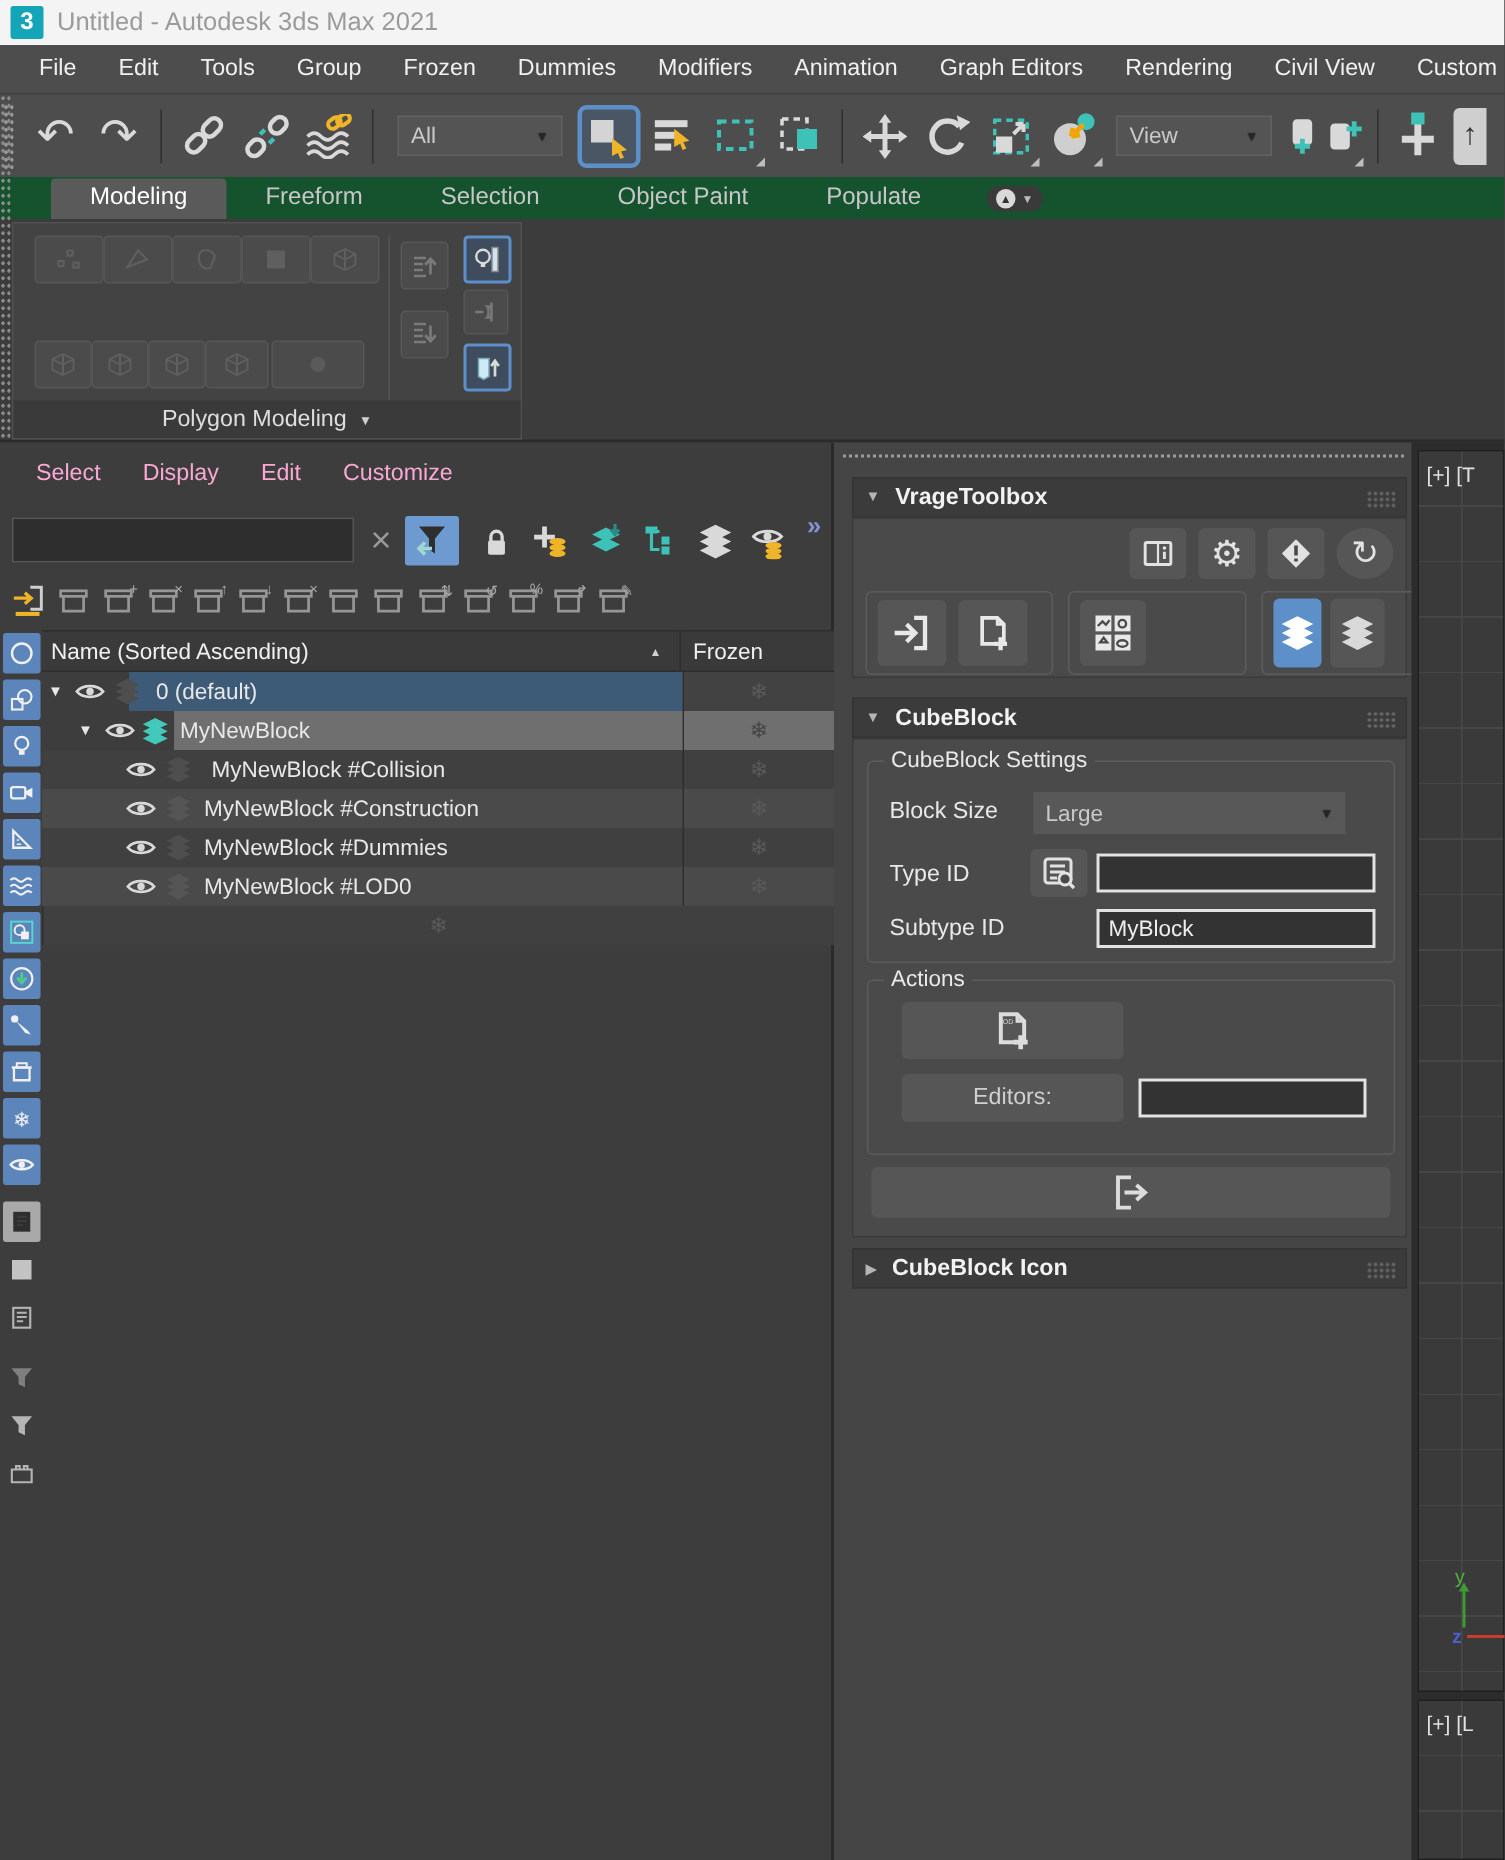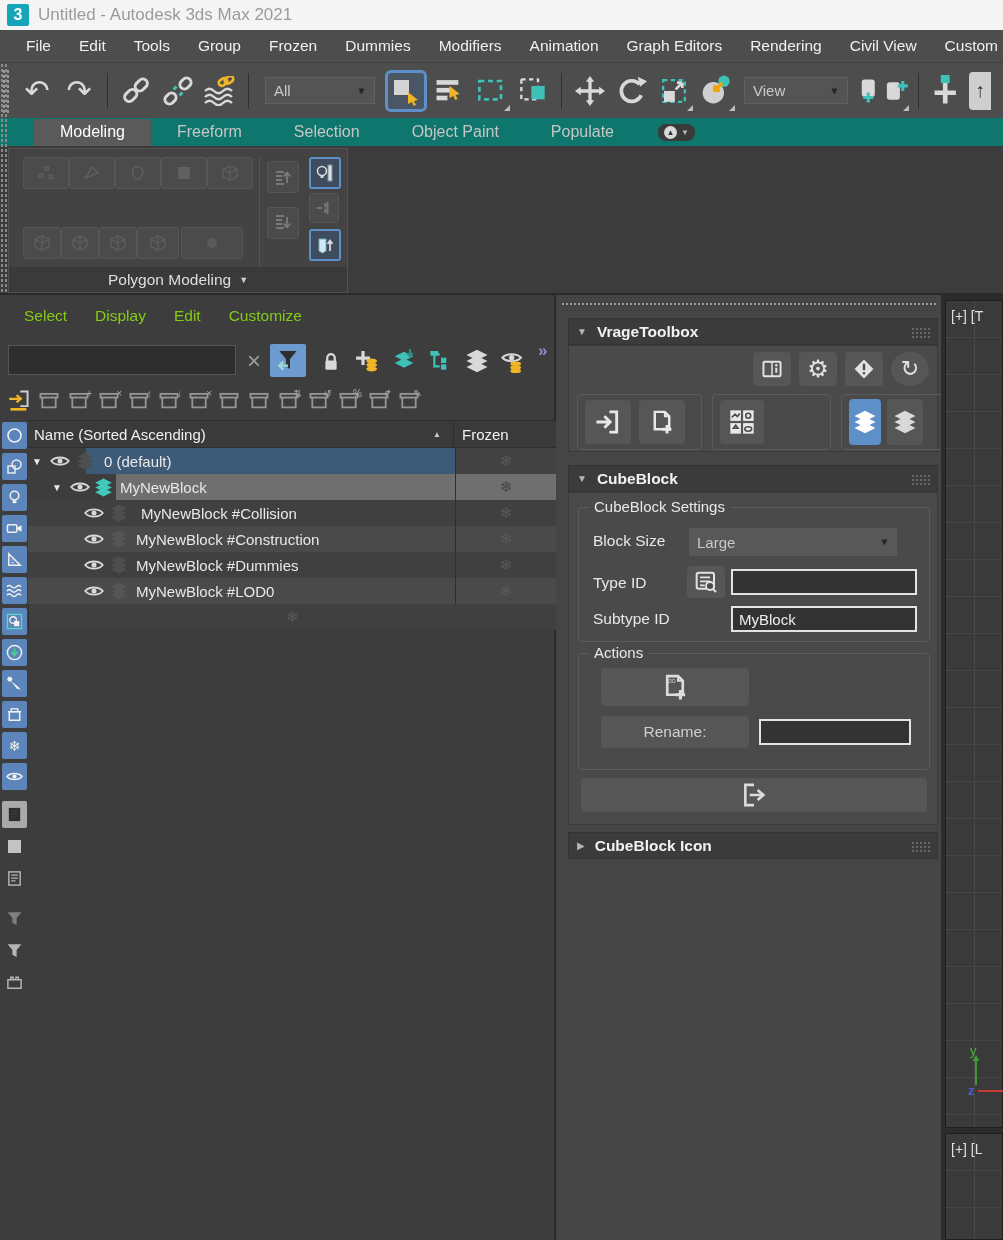--- a/index.html
+++ b/index.html
@@ -18,38 +18,38 @@
   .tb-grip{width:7px;height:44px;margin:0 6px 0 2px;background-image:radial-gradient(#9a9a9a 1px,transparent 1.2px);background-size:4px 5px;}
   .tb-btn{width:40px;height:42px;display:flex;align-items:center;justify-content:center;color:#d9d9d9;flex:none;}
   .tb-btn.active{border:3px solid #5d8fc9;border-radius:6px;width:36px;height:36px;background:#4a5664;}
   .tb-sep{width:1px;height:36px;background:#2f2f2f;margin:0 6px;flex:none;}
   .glyph{font-size:30px;line-height:1;color:#d9d9d9;}
   .dd{display:flex;align-items:center;justify-content:space-between;background:#545454;border:1px solid #616161;color:#c9c9c9;font-size:15px;padding:0 8px;box-sizing:border-box;flex:none;}
   .dd .arr{font-size:9px;color:#2e2e2e;text-shadow:0 0 1px #222;color:#262626;}
   .corner{position:absolute;right:1px;bottom:1px;width:0;height:0;border-left:6px solid transparent;border-bottom:6px solid #bdbdbd;}
   .edge-btn{width:22px;height:38px;background:#cfcfcf;border-radius:4px 0 0 4px;display:flex;align-items:center;justify-content:center;color:#333;font-size:20px;flex:none;}
   
-  .ribbon-tabs{position:absolute;left:0;top:118px;width:1003px;height:28px;background:#0f766e;display:flex;align-items:flex-end;padding-left:34px;box-sizing:border-box;}
+  .ribbon-tabs{position:absolute;left:0;top:118px;width:1003px;height:28px;background:#14532d;display:flex;align-items:flex-end;padding-left:34px;box-sizing:border-box;}
   .rtab{font-size:16px;color:#c6c6c6;padding:4px 26px 5px 26px;}
   .rtab.active{background:#5a5a5a;color:#fff;border-radius:3px 3px 0 0;}
   .rib-min{display:flex;align-items:center;gap:4px;margin:0 0 5px 18px;background:#3a3a3a;border-radius:8px;padding:2px 6px;}
   .rib-min .dot{width:13px;height:13px;border-radius:50%;background:#d9d9d9;color:#333;font-size:8px;display:flex;align-items:center;justify-content:center;}
   .rib-min .arr{font-size:8px;color:#bbb;}
   .ribbon-body{position:absolute;left:0;top:146px;width:1003px;height:149px;background:#3c3c3c;border-bottom:2px solid #2b2b2b;box-sizing:border-box;}
   .rib-grip{position:absolute;left:0;top:63px;width:7px;height:230px;background-image:radial-gradient(#8a8a8a 1px,transparent 1.2px);background-size:4px 5px;z-index:5;}
   .pm-panel{position:absolute;left:8px;top:2px;width:340px;height:145px;background:#434343;border:1px solid #515151;box-sizing:border-box;}
   .pm-btn{position:absolute;background:#4b4b4b;border:1px solid #565656;border-radius:3px;display:flex;align-items:center;justify-content:center;color:#606060;}
   .pm-btn.blue{border:2px solid #5d8fc9;background:#3e4c5e;color:#d9d9d9;}
   .pm-footer{position:absolute;left:0;bottom:0;width:100%;height:25px;background:#3a3a3a;display:flex;align-items:center;justify-content:center;gap:8px;font-size:15.5px;color:#dedede;}
   .pm-footer .arr{font-size:9px;color:#cfcfcf;}
   .pm-div{position:absolute;left:250px;top:8px;width:1px;height:110px;background:#555;}
   
   .scene{position:absolute;left:0;top:295px;width:556px;height:945px;background:#3d3d3d;border-right:2px solid #2a2a2a;box-sizing:border-box;}
   .se-menus{position:absolute;left:10px;top:12px;display:flex;}
-  .se-menu{padding:0 14px;font-size:15.5px;color:#84cc16;}
+  .se-menu{padding:0 14px;font-size:15.5px;color:#f9a8d4;}
   .se-search{position:absolute;left:8px;top:50px;width:228px;height:30px;background:#2e2e2e;border:1px solid #565656;box-sizing:border-box;color:#ddd;font-size:14px;padding:0 6px;outline:none;}
   .se-x{position:absolute;left:242px;top:52px;font-size:24px;color:#9a9a9a;width:24px;text-align:center;}
   .se-filter{position:absolute;left:270px;top:49px;width:36px;height:33px;background:#6d9ad0;border-radius:2px;display:flex;align-items:center;justify-content:center;}
   .se-ico{position:absolute;top:52px;width:30px;height:28px;display:flex;align-items:center;justify-content:center;}
   .se-ovf{position:absolute;left:538px;top:46px;color:#8691d6;font-size:17px;font-weight:bold;}
   .se-tools{position:absolute;left:6px;top:92px;display:flex;gap:4px;align-items:center;}
   .se-tool{width:26px;height:26px;display:flex;align-items:center;justify-content:center;color:#969696;position:relative;}
   .se-tool .ovl{position:absolute;right:0px;top:1px;font-size:10px;color:#a8a8a8;}
   .tree{position:absolute;left:28px;top:125px;width:528px;}
   .tree-h{height:26px;background:#3a3a3a;border-top:1px solid #2e2e2e;border-bottom:1px solid #2e2e2e;display:flex;font-size:15px;color:#f0f0f0;align-items:center;position:relative;}
@@ -1005,21 +1005,21 @@
 
     <div class="gbox" style="left:9px;top:160px;width:350px;height:115px">
       <span class="glabel">Actions</span>
       <div class="ibtn" style="position:absolute;left:22px;top:14px;width:148px;height:38px">
         <svg width="28" height="28" color="#dcdcdc">
           <use href="#s-docplus"></use>
           <text x="5" y="9.5" font-size="4.6" fill="currentColor" font-family="Liberation Sans, sans-serif">LOD</text>
         </svg>
       </div>
       <div class="txtbtn" style="left:22px;top:62px;width:148px;height:32px">
-          <span>Rename:</span>
+          <span>Editors:</span>
         </div>
       <input class="wfield" style="left: 180px; top: 65px; width: 152px; height: 26px;" value="">
     </div>
 
     <div class="ibtn" style="position:absolute;left:12px;top:285px;width:346px;height:34px">
         <svg width="26" height="26" color="#dcdcdc">
           <use href="#s-export"></use>
         </svg>
       </div>
   </div>

